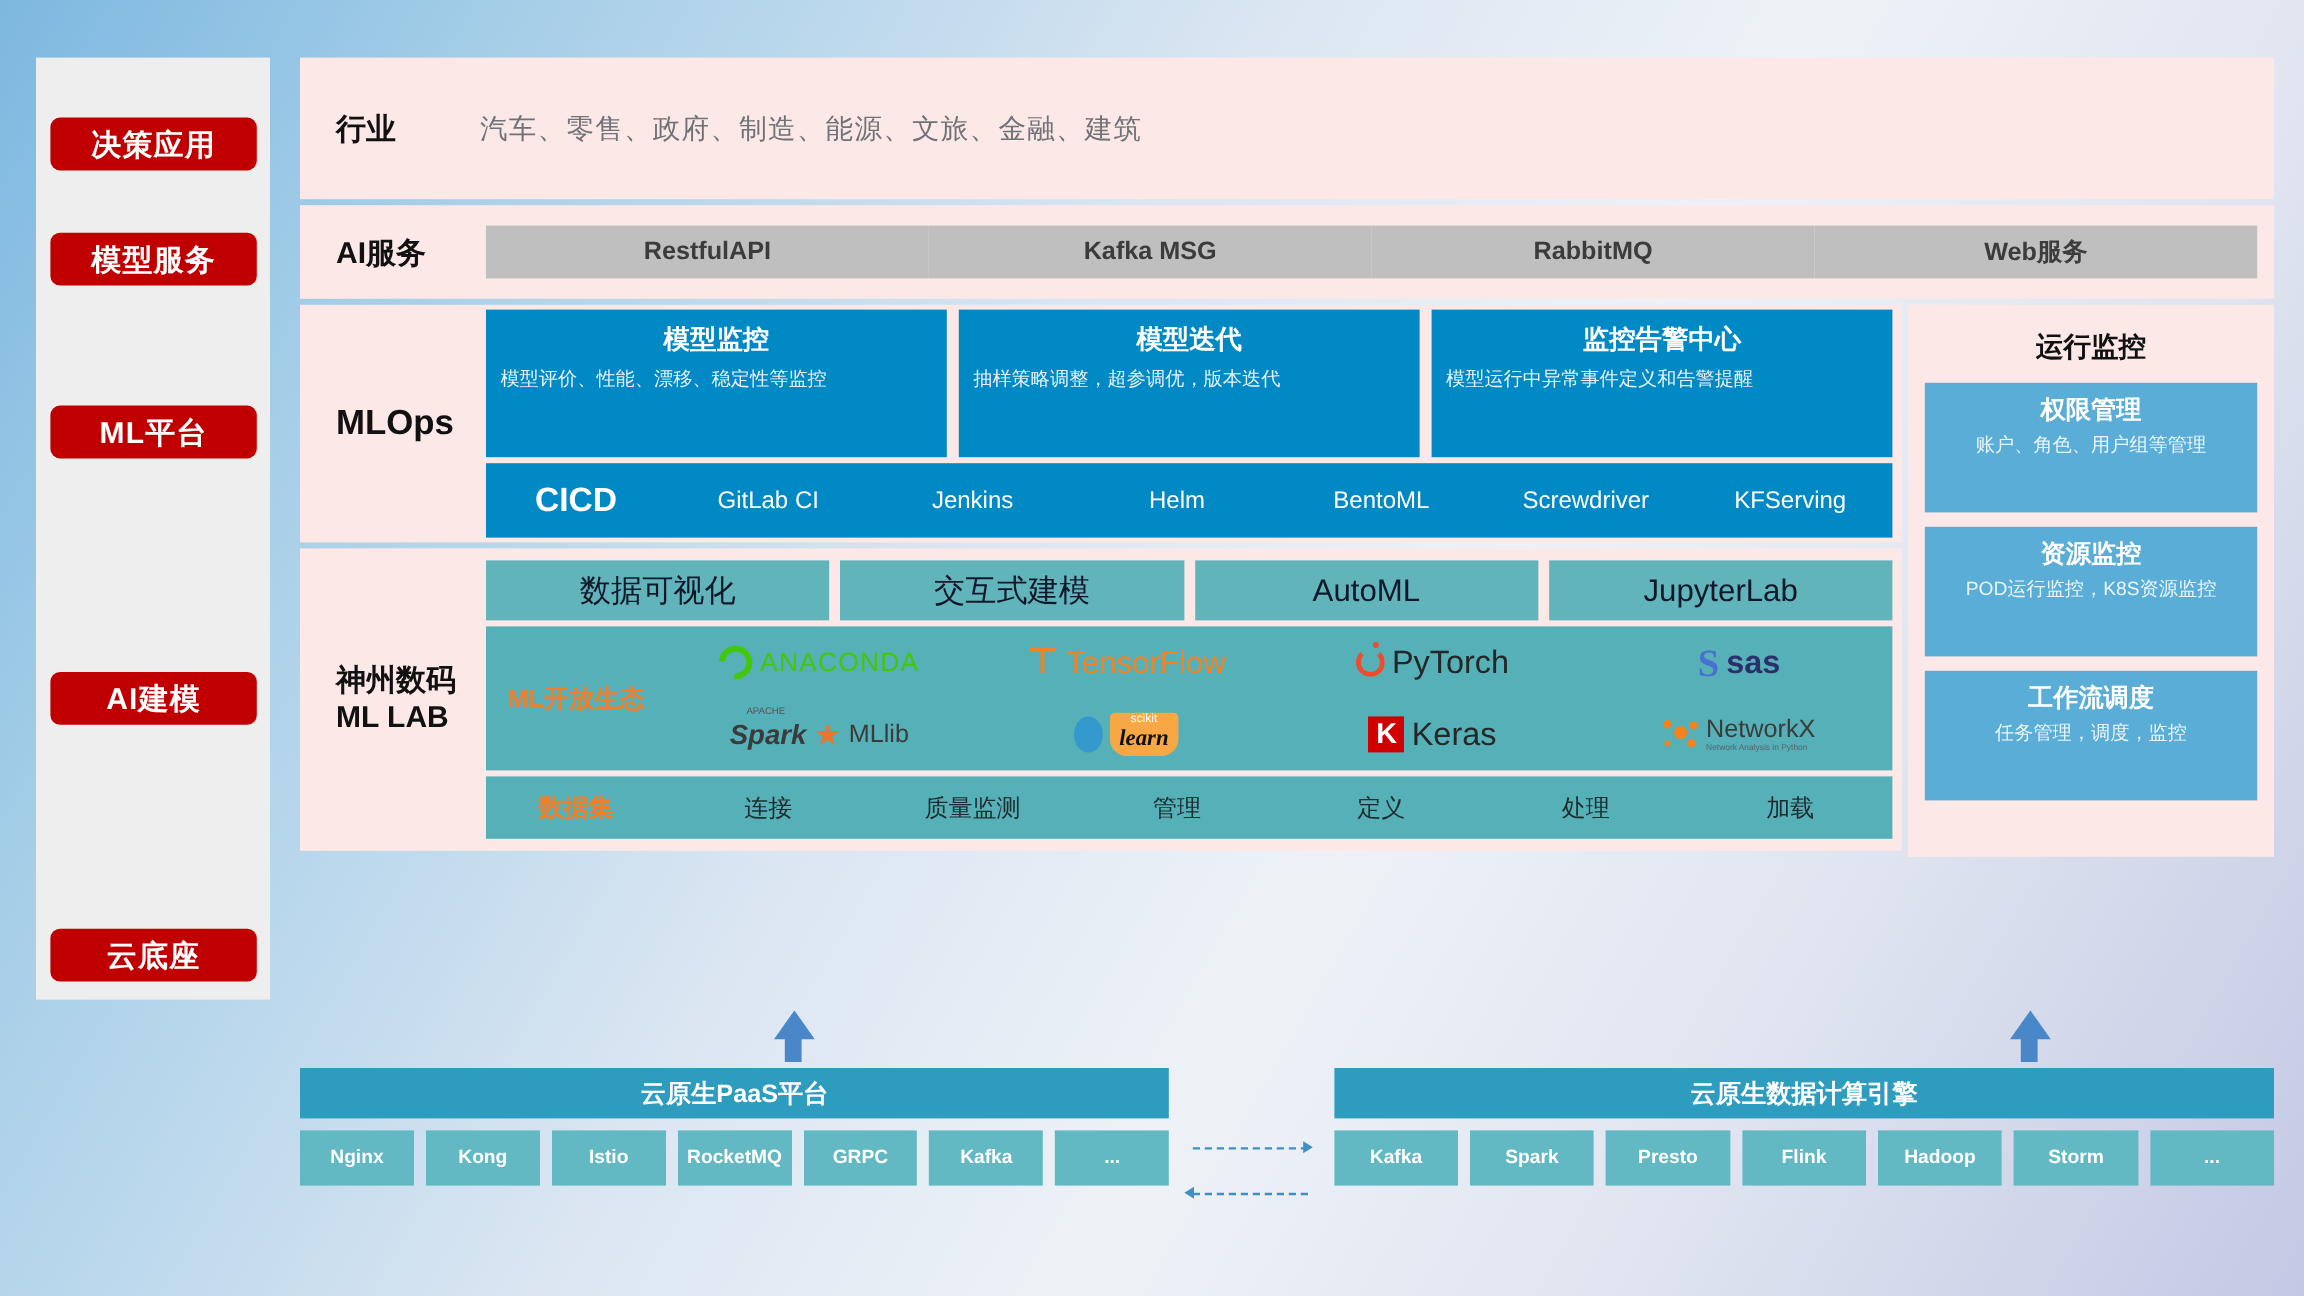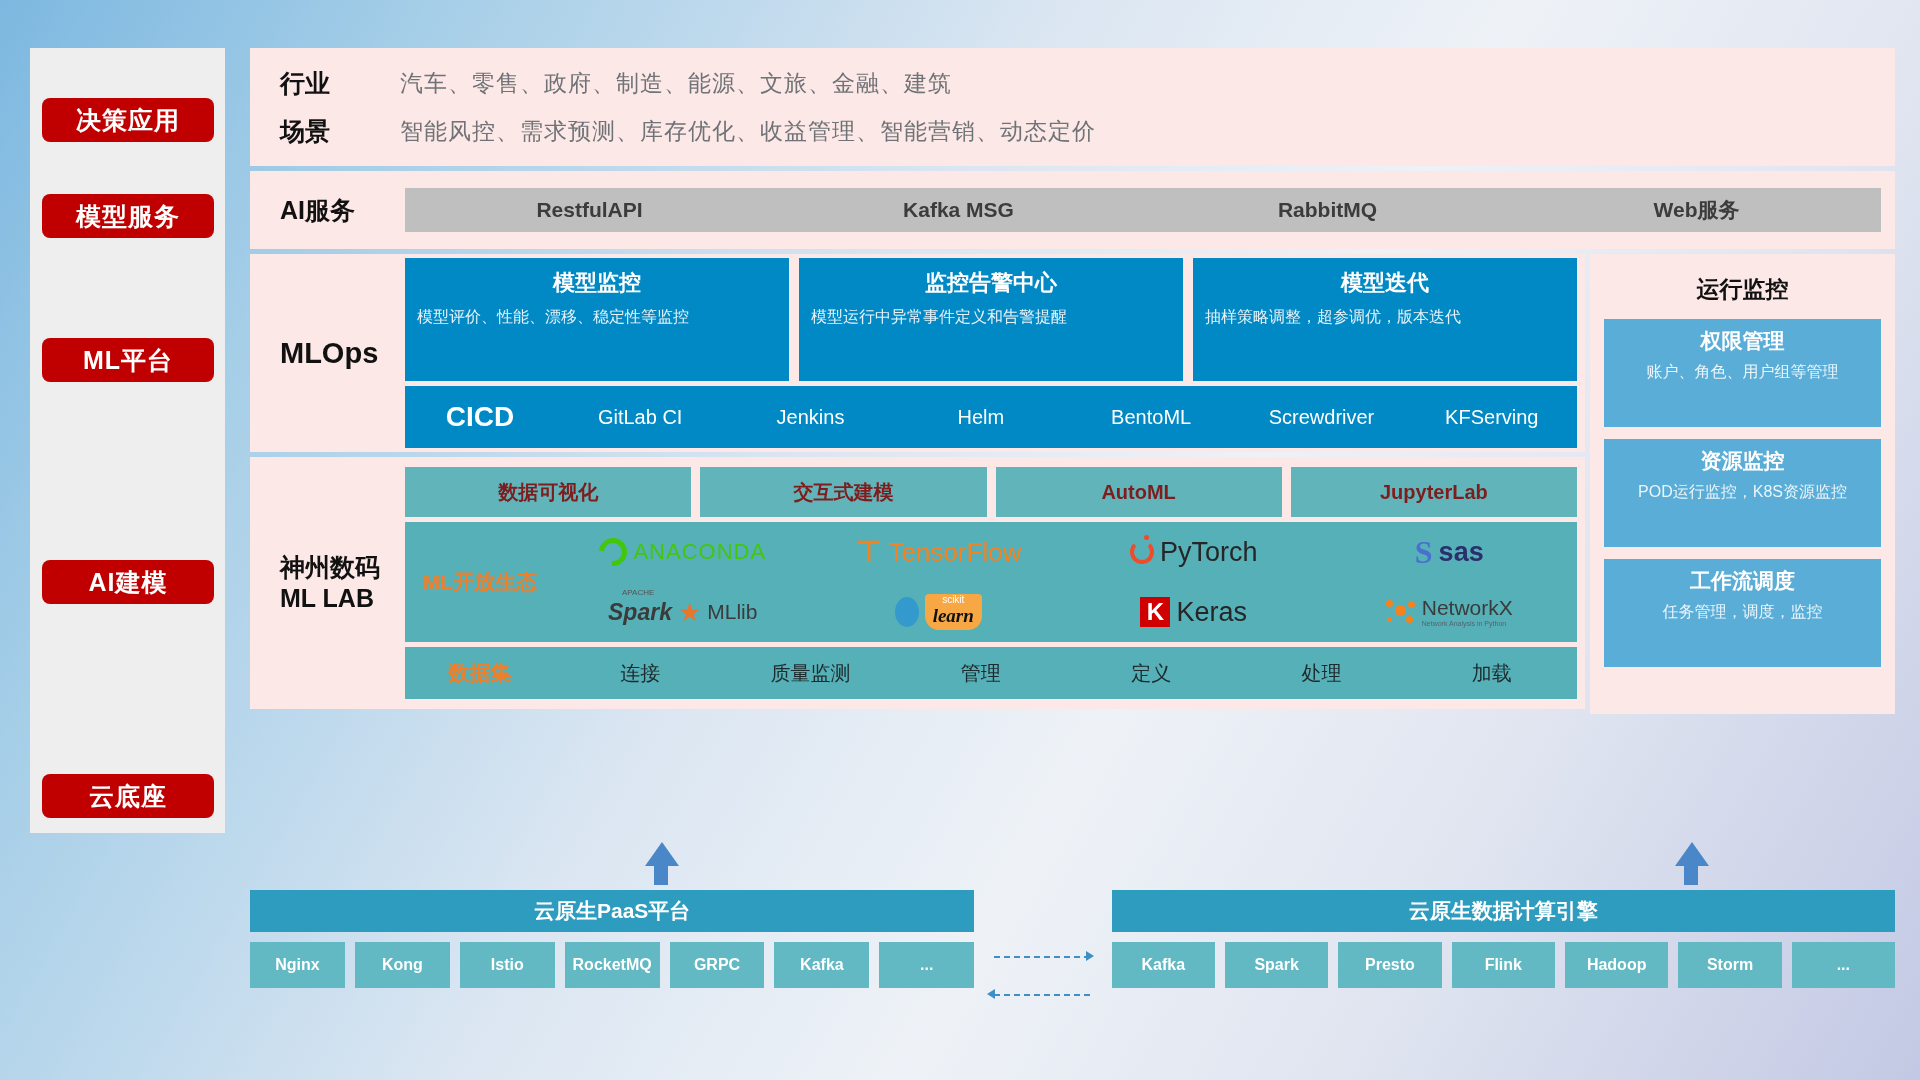--- a/index.html
+++ b/index.html
@@ -88,21 +88,21 @@
   }
 
   
   .band-model { height: 252px; display: flex; align-items: center; padding-left: 30px; }
   .model-label { width: 125px; font-size: 25px; font-weight: bold; color: #111; line-height: 1.25; }
   .model-stack { flex: 1; padding-right: 8px; }
   .tools-row { display: flex; gap: 9px; }
   .tool-box {
     flex: 1; height: 50px; background: #62b4bb;
     display: flex; align-items: center; justify-content: center;
-    color: #7f1d1d; font-size: 20px; font-weight: bold;
+    color: #0f172a; font-size: 26px; font-weight: normal;
   }
   .eco-row {
     margin-top: 5px; background: #55b0b7; height: 120px;
     display: flex; align-items: center;
   }
   .eco-label {
     width: 150px; flex: none; text-align: center;
     color: #ef7f2a; font-size: 21px; font-weight: bold;
   }
   .eco-logos { flex: 1; }
@@ -215,24 +215,20 @@
   </div>
 
   <div class="main-col">
 
     <div class="band band-apps">
       <div class="apps-rows">
         <div class="apps-line">
           <span class="apps-key">行业</span>
           <span class="apps-val">汽车、零售、政府、制造、能源、文旅、金融、建筑</span>
         </div>
-        <div class="apps-line">
-          <span class="apps-key">场景</span>
-          <span class="apps-val">智能风控、需求预测、库存优化、收益管理、智能营销、动态定价</span>
-        </div>
       </div>
     </div>
 
     <div class="band band-ai">
       <span class="ai-label">AI服务</span>
       <div class="ai-boxes">
         <div class="ai-box">RestfulAPI</div>
         <div class="ai-box">Kafka MSG</div>
         <div class="ai-box">RabbitMQ</div>
         <div class="ai-box">Web服务</div>
@@ -244,26 +240,26 @@
 
         <div class="band band-mlops">
           <span class="mlops-label">MLOps</span>
           <div class="mlops-stack">
             <div class="mlops-top">
               <div class="mlops-card">
                 <h4>模型监控</h4>
                 <p>模型评价、性能、漂移、稳定性等监控</p>
               </div>
               <div class="mlops-card">
+                <h4>模型迭代</h4>
+                <p>抽样策略调整，超参调优，版本迭代</p>
+              </div>
+              <div class="mlops-card">
                 <h4>监控告警中心</h4>
                 <p>模型运行中异常事件定义和告警提醒</p>
-              </div>
-              <div class="mlops-card">
-                <h4>模型迭代</h4>
-                <p>抽样策略调整，超参调优，版本迭代</p>
               </div>
             </div>
             <div class="cicd-row">
               <span class="cicd-title">CICD</span>
               <span class="cicd-item">GitLab CI</span>
               <span class="cicd-item">Jenkins</span>
               <span class="cicd-item">Helm</span>
               <span class="cicd-item">BentoML</span>
               <span class="cicd-item">Screwdriver</span>
               <span class="cicd-item">KFServing</span>

